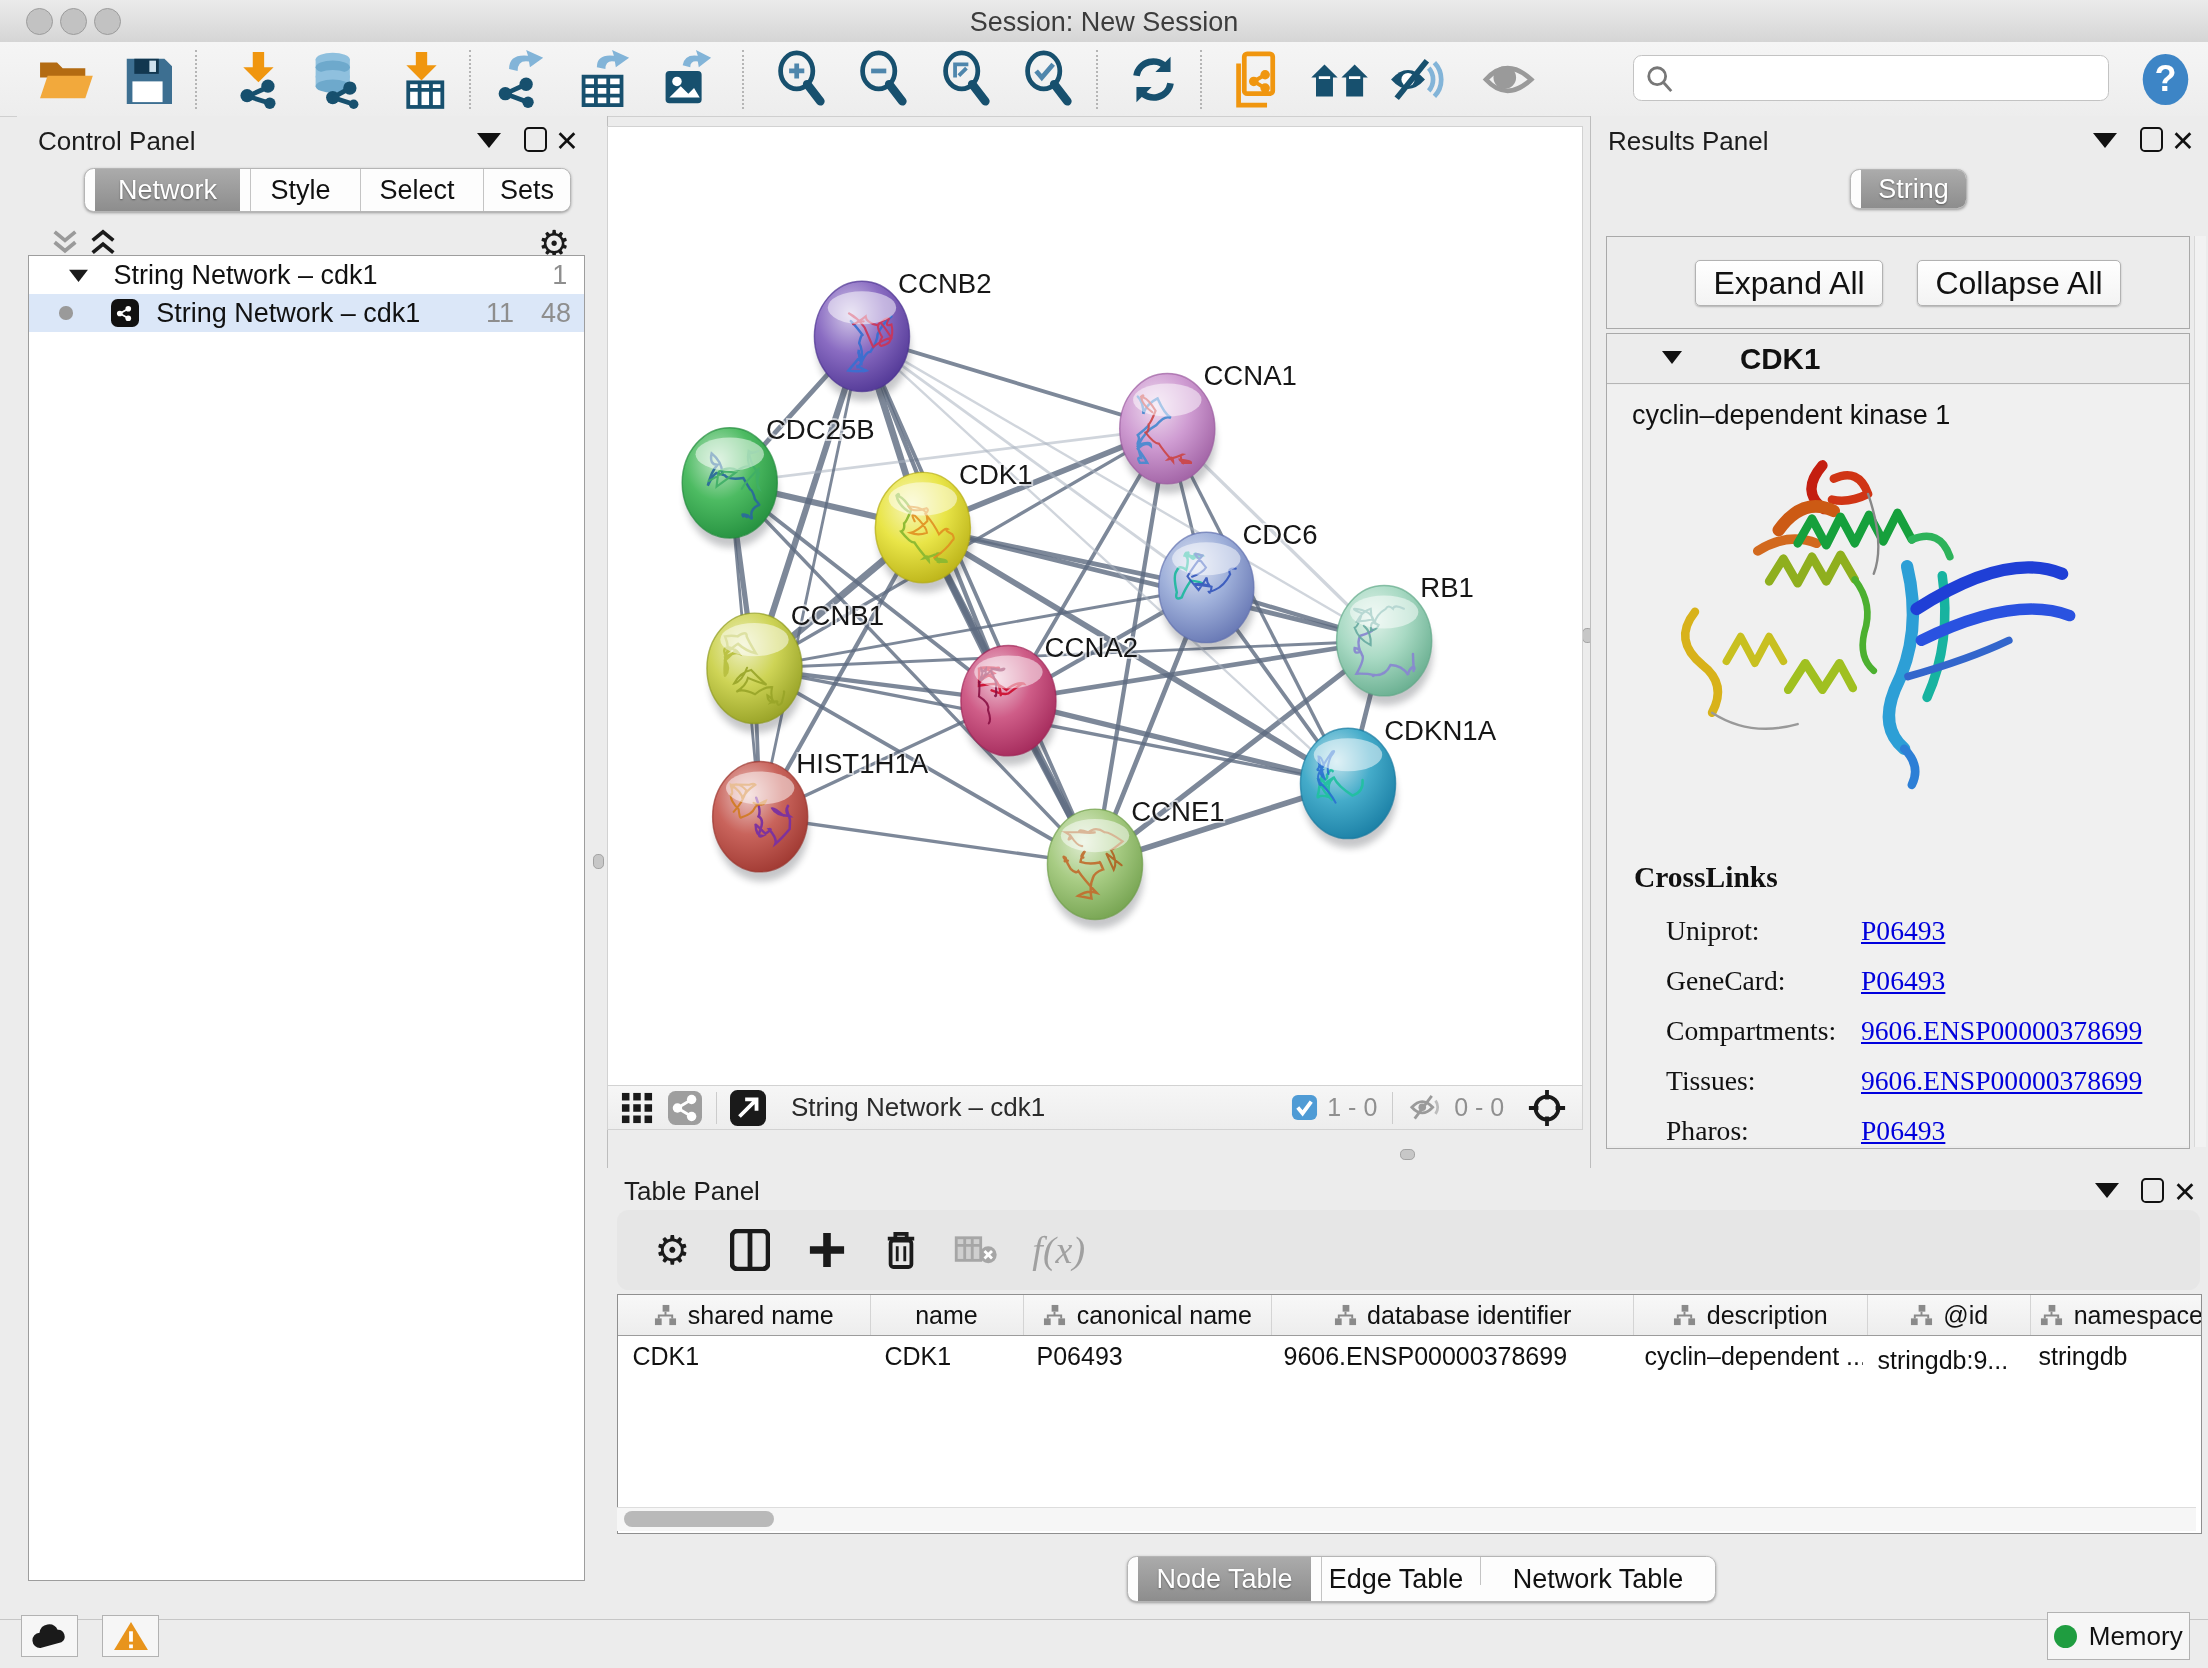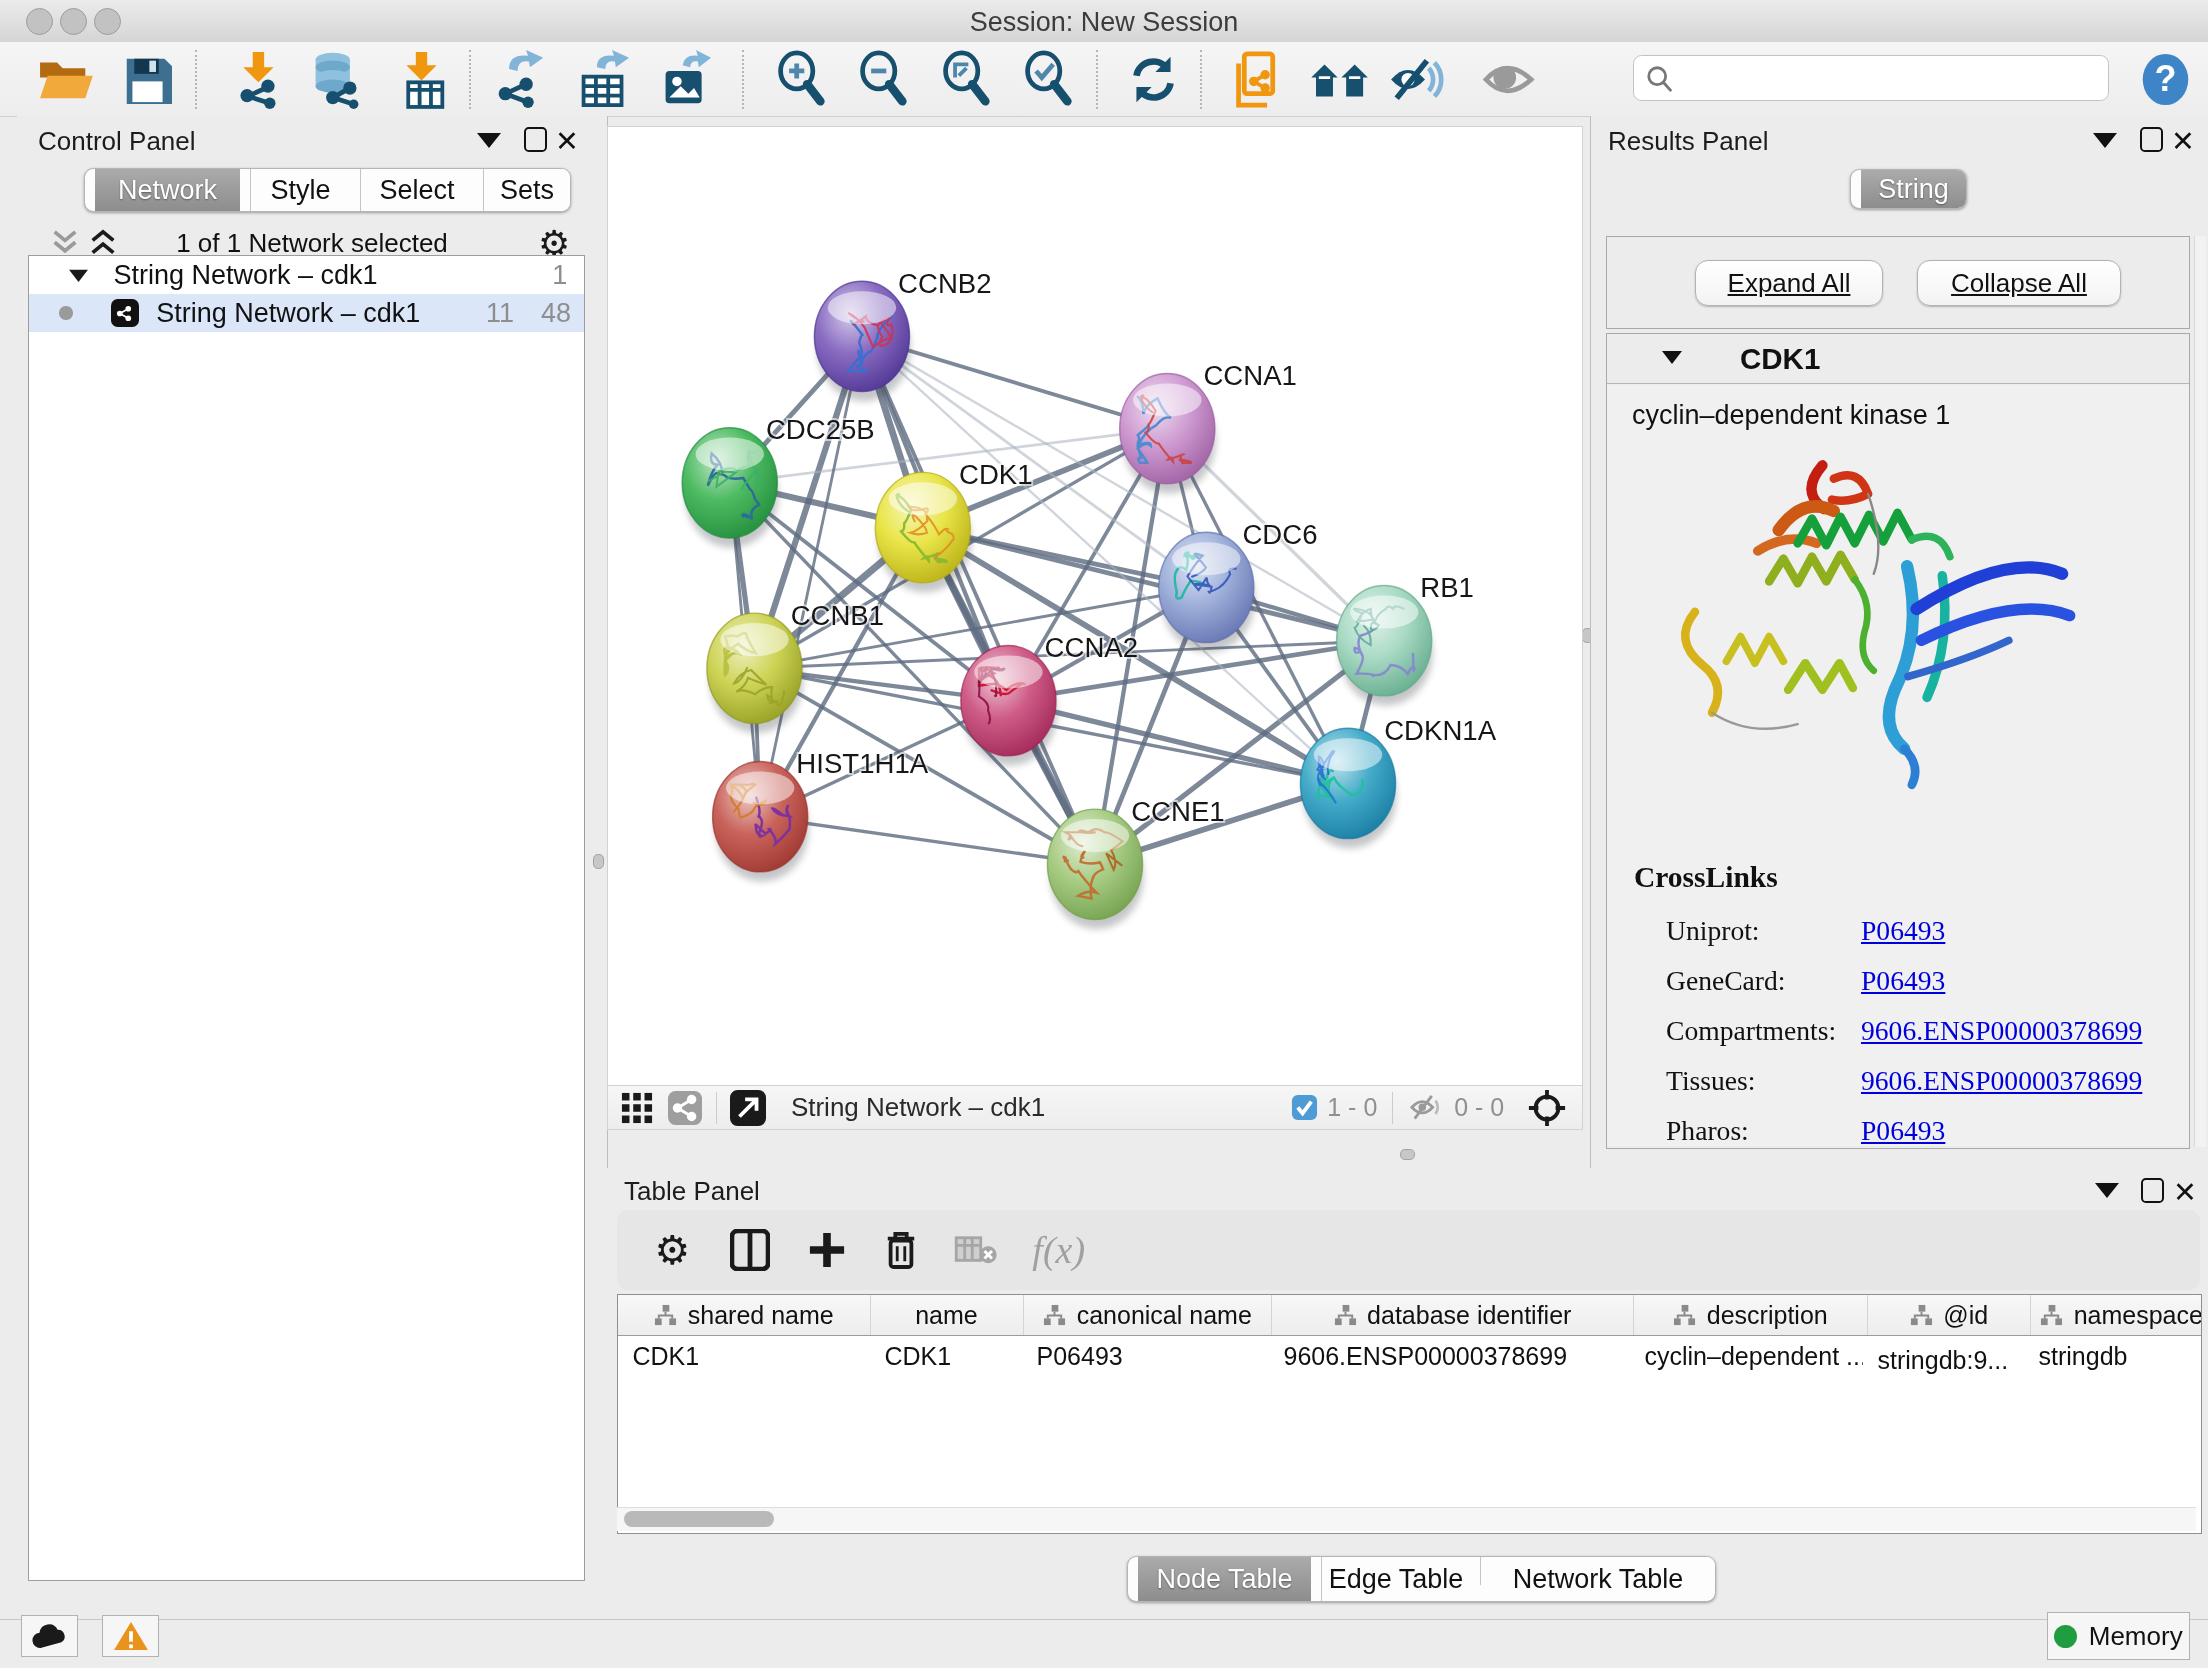--- a/index.html
+++ b/index.html
@@ -33,22 +33,22 @@
   .sharebadge{width:28.5px;height:28.5px;border-radius:6.7px;background:#111;display:flex;align-items:center;justify-content:center;}
   
   #canvas{left:607px;top:126px;width:974px;height:959px;background:#fff;border:1px solid #d2d2d2;}
   #viewbar{left:607px;top:1085px;width:974px;height:43px;background:linear-gradient(#f6f6f6,#ededed);border:1px solid #d2d2d2;display:flex;align-items:center;}
   .vsep{height:32px;border-left:1.9px solid #cccccc;margin:0 13.3px;}
   #viewtitle{font-size:26px;color:#2a2a2a;}
   .vcount{font-size:25px;color:#8f8f8f;}
   
   #results{left:1590px;top:116px;width:618px;height:1052px;background:#ececec;border-left:1.9px solid #bdbdbd;}
   .rbox{border:1.9px solid #a9a9a9;background:#ececec;}
-  .wbtn{background:linear-gradient(#ffffff,#f3f3f3);border:1px solid #b2b2b2;border-radius:13px;font-size:26px;color:#111;
-        display:flex;align-items:center;justify-content:center;box-shadow:0 1px 1.9px rgba(0,0,0,.25);text-decoration:underline;}
+  .wbtn{background:linear-gradient(#ffffff,#f3f3f3);border:1px solid #b2b2b2;border-radius:5px;font-size:32px;color:#111;
+        display:flex;align-items:center;justify-content:center;box-shadow:0 1px 1.9px rgba(0,0,0,.25);}
   #xl-rows{font-family:"Liberation Serif","DejaVu Serif",serif;}
   .xlrow{display:flex;height:50px;align-items:center;}
   .xllabel{width:195px;font-size:27.6px;color:#111;}
   .xllink{font-size:27.6px;color:#0000dd;text-decoration:underline;}
   
   #tablepanel{left:607px;top:1168px;width:1602px;height:451px;background:#ececec;}
   #ttoolbar{left:9.5px;top:42px;width:1583px;height:80px;background:#e6e6e6;border-radius:11.4px;display:flex;align-items:center;}
   #ntable{left:9.5px;top:126px;width:1583px;height:238px;background:#fff;border:1.9px solid #8f8f8f;overflow:hidden;}
   #thead{display:flex;height:40px;background:linear-gradient(#f8f8f8,#ededed);border-bottom:1.9px solid #9c9c9c;}
   .th{display:flex;align-items:center;justify-content:center;gap:9.5px;font-size:25px;color:#111;border-right:1px solid #d4d4d4;overflow:hidden;white-space:nowrap;flex:none;}
@@ -258,21 +258,20 @@
   <div class="abs" style="left:32px;top:112px">
     <svg width="32" height="28.5" viewBox="0 0 34 30">
         <path d="M6 4 l11 9 11 -9 M6 15 l11 9 11 -9" stroke="#9a9a9a" stroke-width="4" fill="none"></path>
       </svg>
   </div>
   <div class="abs" style="left:70px;top:112px">
     <svg width="32" height="28.5" viewBox="0 0 34 30">
         <path d="M6 13 L17 4 28 13 M6 26 L17 17 28 26" stroke="#1a1a1a" stroke-width="4" fill="none"></path>
       </svg>
   </div>
-  <div class="abs" style="left:0;top:112px;width:590px;text-align:center;font-size:26px;color:#111">1 of 1 Network selected</div>
   <div class="abs" style="left:521px;top:107px;font-size:36px;color:#1a1a1a">⚙</div>
 
   <div id="netlist" class="abs">
     <div class="nrow">
       <svg style="margin-left:38px" width="23" height="17" viewBox="0 0 24 18">
           <path d="M2 3 h20 L12 16z" fill="#1a1a1a"></path>
         </svg>
       <span style="margin-left:23px">String Network – cdk1</span>
       <span class="cnt" style="margin-left:auto;margin-right:17px">1</span>
     </div>

